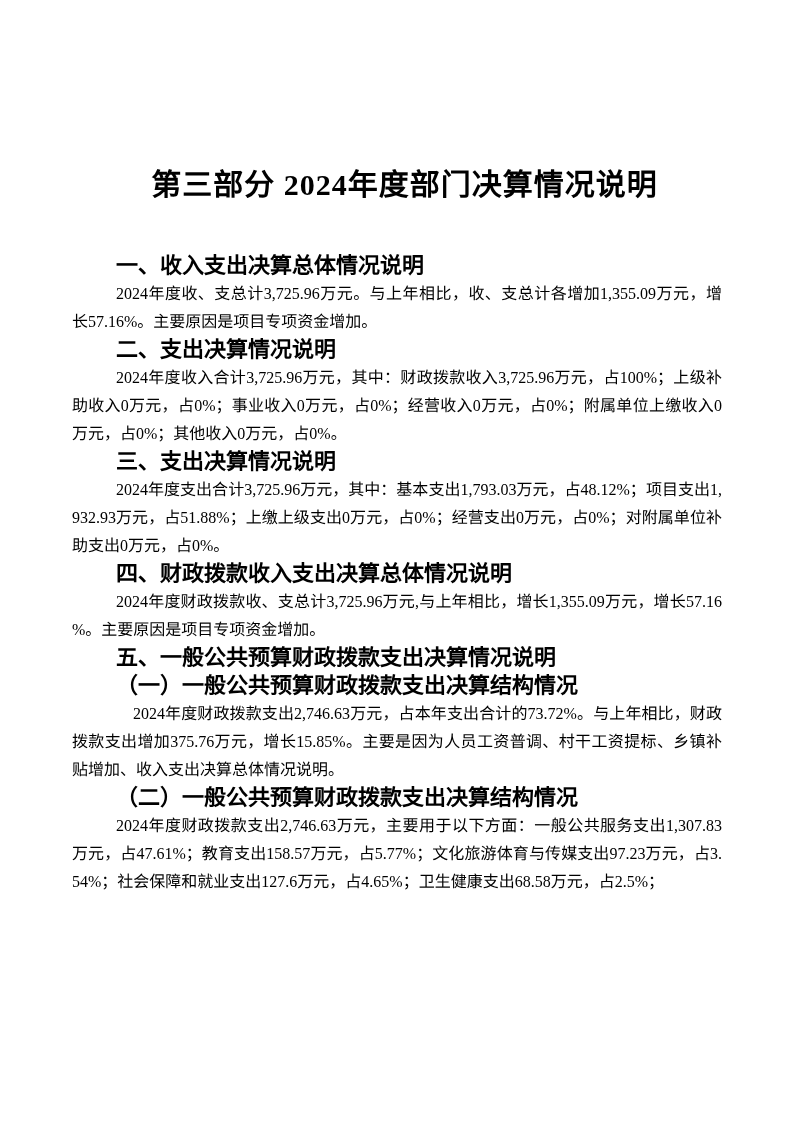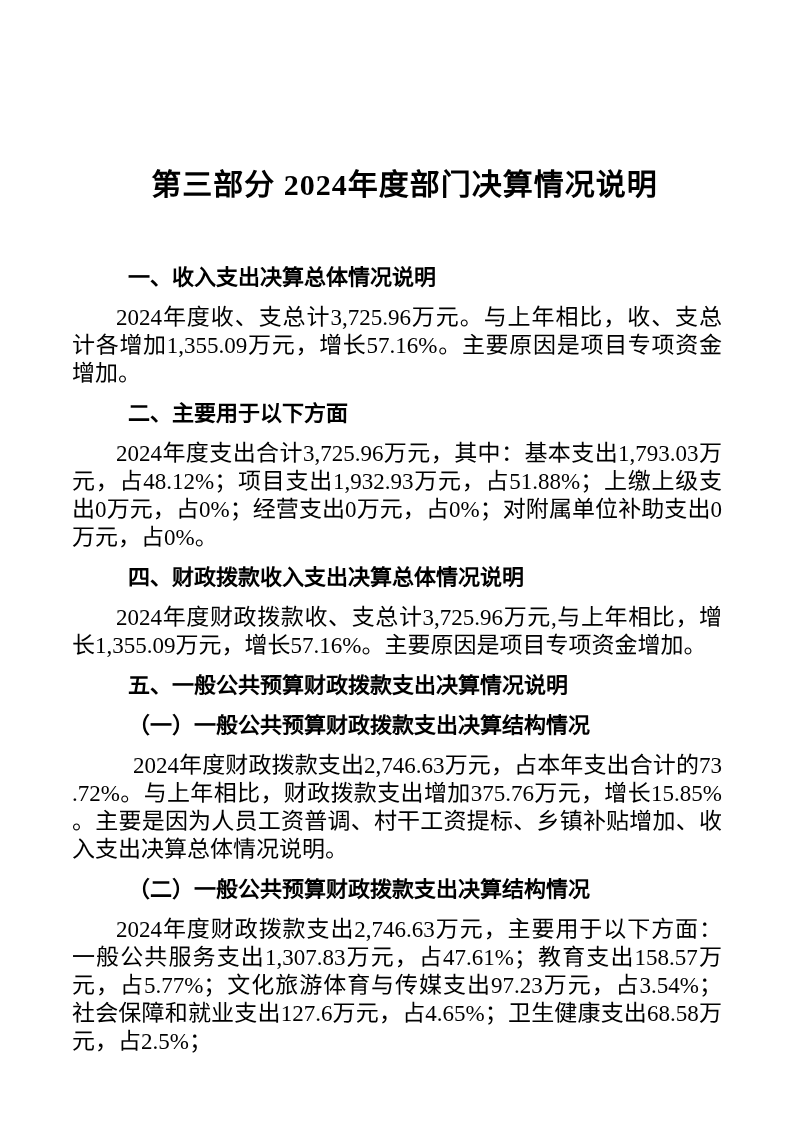--- a/index.html
+++ b/index.html
@@ -30,32 +30,32 @@
   }
   .content {
     position: absolute;
     left: 72px;
     top: 252px;
     width: 650px;
     font-size: 22.5px;
     line-height: 28px;
   }
   .heading {
-    margin: 12px;
+    margin: 0;
     font-family: "Liberation Sans", "DejaVu Sans", sans-serif;
     font-weight: bold;
     font-size: 22px;
     line-height: 28px;
     text-indent: 44px;
     white-space: nowrap;
   }
   .para {
     margin: 0;
     font-family: "Liberation Serif", "DejaVu Serif", serif;
-    font-size: 23px;
+    font-size: 16px;
     line-height: 28px;
     text-indent: 44px;
     text-align: justify;
     word-break: break-all;
     line-break: anywhere;
   }
   .para.wide-indent {
     text-indent: 61px;
   }
 </style>
@@ -63,22 +63,24 @@
 <body>
 
 <div class="page">
   <h1 class="doc-title">第三部分 2024年度部门决算情况说明</h1>
 
   <div class="content">
 
     <h2 class="heading">一、收入支出决算总体情况说明</h2>
     <p class="para">2024年度收、支总计3,725.96万元。与上年相比，收、支总计各增加1,355.09万元，增长57.16%。主要原因是项目专项资金增加。</p>
 
-    <h2 class="heading">二、主要用于以下方面</h2>
+    <h2 class="heading">二、支出决算情况说明</h2>
+    <p class="para">2024年度收入合计3,725.96万元，其中：财政拨款收入3,725.96万元，占100%；上级补助收入0万元，占0%；事业收入0万元，占0%；经营收入0万元，占0%；附属单位上缴收入0万元，占0%；其他收入0万元，占0%。</p>
 
+    <h2 class="heading">三、支出决算情况说明</h2>
     <p class="para">2024年度支出合计3,725.96万元，其中：基本支出1,793.03万元，占48.12%；项目支出1,932.93万元，占51.88%；上缴上级支出0万元，占0%；经营支出0万元，占0%；对附属单位补助支出0万元，占0%。</p>
 
     <h2 class="heading">四、财政拨款收入支出决算总体情况说明</h2>
     <p class="para">2024年度财政拨款收、支总计3,725.96万元,与上年相比，增长1,355.09万元，增长57.16%。主要原因是项目专项资金增加。</p>
 
     <h2 class="heading">五、一般公共预算财政拨款支出决算情况说明</h2>
 
     <h3 class="heading">（一）一般公共预算财政拨款支出决算结构情况</h3>
     <p class="para wide-indent">2024年度财政拨款支出2,746.63万元，占本年支出合计的73.72%。与上年相比，财政拨款支出增加375.76万元，增长15.85%。主要是因为人员工资普调、村干工资提标、乡镇补贴增加、收入支出决算总体情况说明。</p>
 

